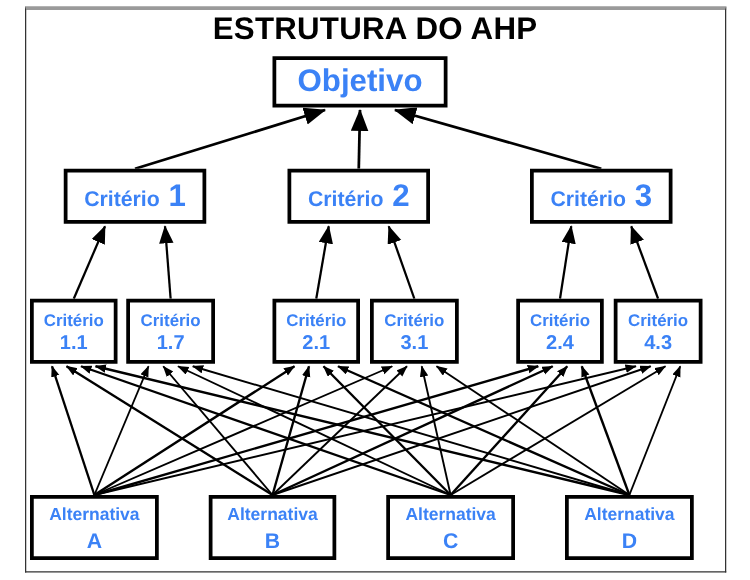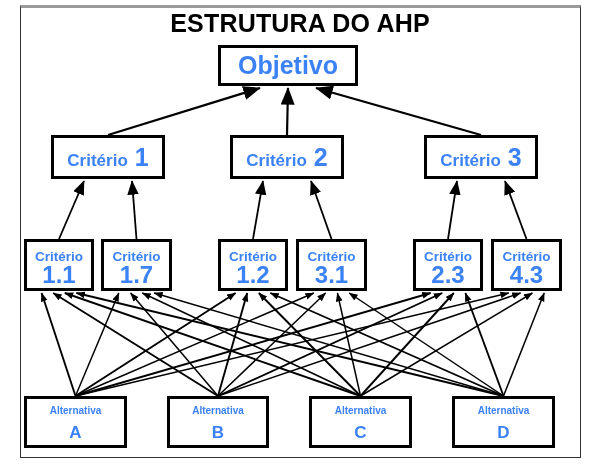--- a/index.html
+++ b/index.html
@@ -65,28 +65,28 @@
   .node.crit .c-label{ font-size:17px; }
   .node.crit .c-num{ font-size:25px; font-weight:bold; padding-left:7px;}
   .crit-inner{display:flex;align-items:baseline;justify-content:center;}
   .node.sub{
     font-size:14px;
     font-weight:bold;
     line-height:17px;
     border-width:3px;
   }
   .node.sub .s-label{font-size:13.5px;}
-  .node.sub .s-num{font-size:24px;font-weight:bold;margin-top:1px;}
+  .node.sub .s-num{font-size:16px;font-weight:bold;margin-top:1px;}
   .node.alt{
     font-size:16px;
     font-weight:bold;
     line-height:20px;
     border-width:3px;
   }
-  .node.alt .a-label{font-size:10px;}
+  .node.alt .a-label{font-size:14px;}
   .node.alt .a-num{font-size:17px;font-weight:bold;margin-top:2px;}
 </style>
 </head>
 <body>
 
 <div id="frame">
 
   <div id="border-box"></div>
 
   <div id="title">ESTRUTURA DO AHP</div>
@@ -166,29 +166,29 @@
       <div class="node sub" style="left: 24px; top: 239px; width: 70px; height: 52px;">
         <span class="s-label">Critério</span>
         <span class="s-num">1.1</span>
       </div>
       <div class="node sub" style="left: 101px; top: 239px; width: 71px; height: 52px;">
         <span class="s-label">Critério</span>
         <span class="s-num">1.7</span>
       </div>
       <div class="node sub" style="left: 218px; top: 239px; width: 70px; height: 52px;">
         <span class="s-label">Critério</span>
-        <span class="s-num">1.2</span>
+        <span class="s-num">2.1</span>
       </div>
       <div class="node sub" style="left: 296px; top: 239px; width: 71px; height: 52px;">
         <span class="s-label">Critério</span>
         <span class="s-num">3.1</span>
       </div>
       <div class="node sub" style="left: 413px; top: 239px; width: 70px; height: 52px;">
         <span class="s-label">Critério</span>
-        <span class="s-num">2.3</span>
+        <span class="s-num">2.4</span>
       </div>
       <div class="node sub" style="left: 491px; top: 239px; width: 71px; height: 52px;">
         <span class="s-label">Critério</span>
         <span class="s-num">4.3</span>
       </div>
       <div class="node alt" style="left: 24px; top: 396px; width: 103px; height: 52px;">
         <span class="a-label">Alternativa</span>
         <span class="a-num">A</span>
       </div>
       <div class="node alt" style="left: 167px; top: 396px; width: 102px; height: 52px;">

